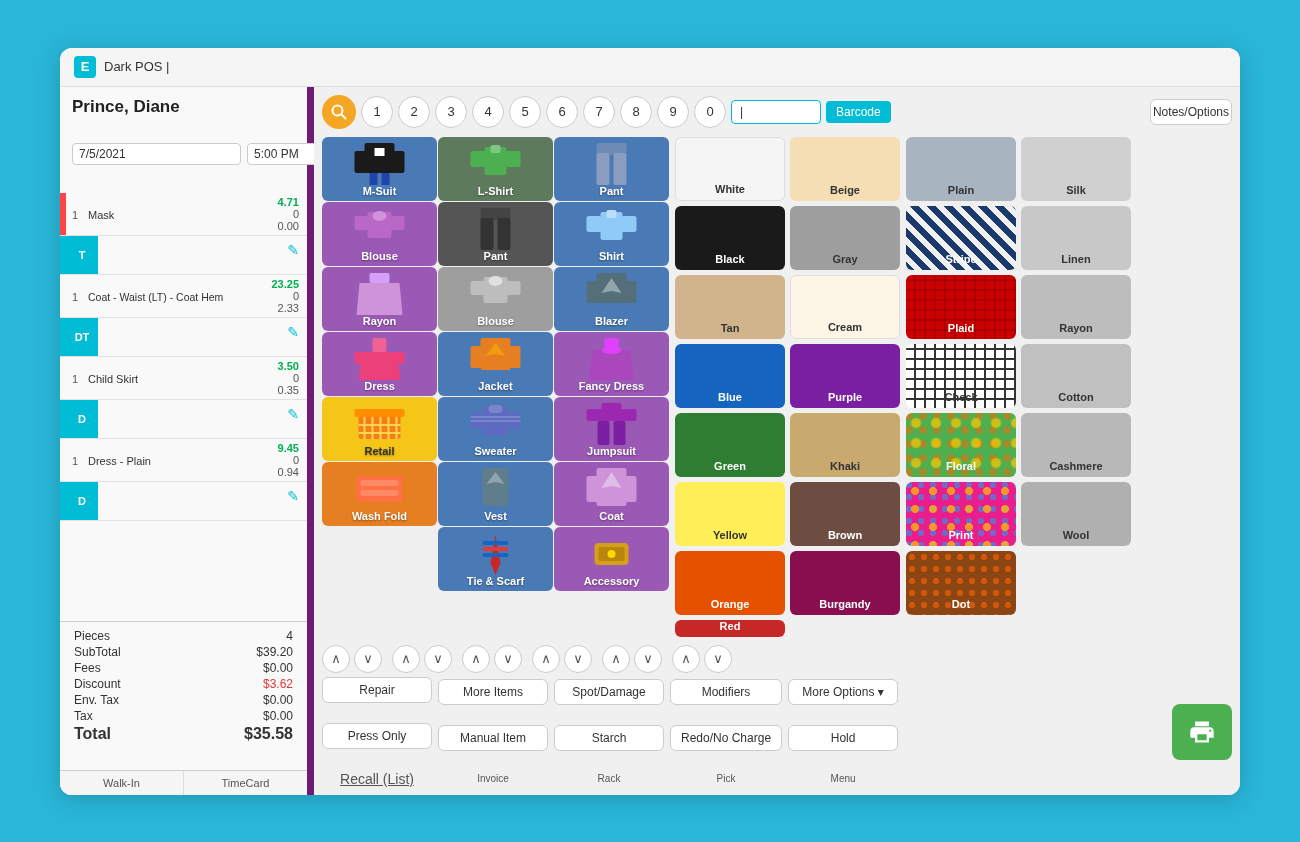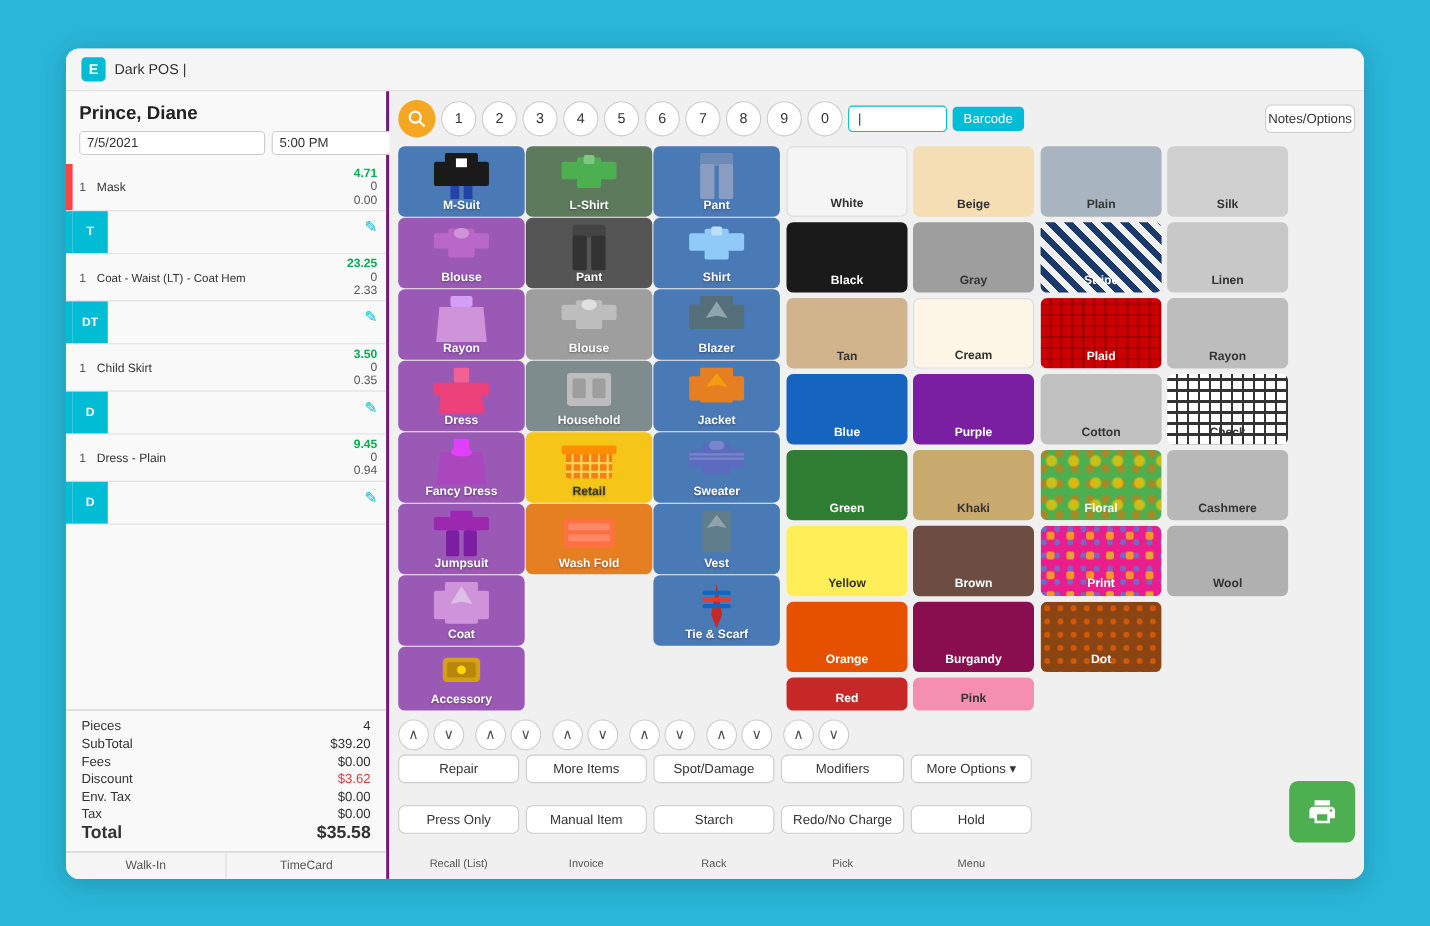--- a/index.html
+++ b/index.html
@@ -39,26 +39,27 @@
       display: flex; align-items: center; justify-content: center;
       margin-right: 8px;
     }
     .title-bar-text { font-size: 13px; color: #333; }
     .main-content {
       display: flex;
       flex: 1;
     }
     
     .left-panel {
-      width: 294px;
+      width: 254px;
       background: #f9f9f9;
-      border-right: 3px solid #701a75;
+      border-right: 7px solid #701a75;
       display: flex;
       flex-direction: column;
       padding: 10px 0 0 0;
+      gap: 20px;
     }
     .customer-name {
       font-size: 17px;
       font-weight: bold;
       color: #222;
       padding: 0 12px 6px 12px;
     }
     .date-time-row {
       display: flex;
       gap: 6px;
@@ -679,30 +680,20 @@
             <div class="item-btn-img">
               <svg viewBox="0 0 50 42" width="55" height="42">
                   <rect x="18" y="0" width="14" height="14" rx="2" fill="#f06292"></rect>
                   <polygon points="8,14 42,14 46,42 4,42" fill="#ec407a"></polygon>
                   <rect x="0" y="14" width="10" height="12" rx="2" fill="#ec407a"></rect>
                   <rect x="40" y="14" width="10" height="12" rx="2" fill="#ec407a"></rect>
                 </svg>
             </div>
             <span class="item-btn-label">Dress</span>
           </button>
-          <button class="item-btn" style="background:#7f8c8d;">
-            <div class="item-btn-img">
-              <svg viewBox="0 0 50 42" width="55" height="42">
-                  <rect x="5" y="5" width="40" height="30" rx="3" fill="#bdbdbd"></rect>
-                  <rect x="10" y="10" width="12" height="18" rx="2" fill="#9e9e9e"></rect>
-                  <rect x="28" y="10" width="12" height="18" rx="2" fill="#9e9e9e"></rect>
-                </svg>
-            </div>
-            <span class="item-btn-label">Household</span>
-          </button>
 
           <button class="item-btn" style="background:#4a7ab5;">
             <div class="item-btn-img">
               <svg viewBox="0 0 50 42" width="55" height="42">
                   <rect x="10" y="0" width="30" height="32" rx="2" fill="#e67e22"></rect>
                   <polygon points="25,5 15,18 25,16 35,18" fill="#f39c12"></polygon>
                   <rect x="0" y="8" width="12" height="22" rx="2" fill="#e67e22"></rect>
                   <rect x="38" y="8" width="12" height="22" rx="2" fill="#e67e22"></rect>
                 </svg>
             </div>
@@ -827,32 +818,31 @@
           <button class="color-btn" style="background:#fdf5e6;border:1px solid #ddd;color:#333;">Cream</button>
           <button class="color-btn" style="background:#1565c0;color:white;">Blue</button>
           <button class="color-btn" style="background:#7b1fa2;color:white;">Purple</button>
           <button class="color-btn" style="background:#2e7d32;color:white;">Green</button>
           <button class="color-btn" style="background:#c8a96e;color:#333;">Khaki</button>
           <button class="color-btn" style="background:#ffee58;color:#333;">Yellow</button>
           <button class="color-btn" style="background:#6d4c41;color:white;">Brown</button>
           <button class="color-btn" style="background:#e65100;color:white;">Orange</button>
           <button class="color-btn" style="background:#880e4f;color:white;">Burgandy</button>
           <button class="color-btn" style="background:#c62828;color:white;">Red</button>
-          <button class="color-btn" style="background:#f48fb1;color:#333;">Pink</button>
         </div>
 
         <div class="fabric-grid">
           <button class="fabric-btn plain-bg" style="background:#a8b4c0;">Plain</button>
           <button class="fabric-btn silk-bg" style="background:#d0d0d0;">Silk</button>
           <button class="fabric-btn stripe-pattern" style="color:white;">Stripe</button>
           <button class="fabric-btn linen-bg" style="background:#c8c8c8;">Linen</button>
           <button class="fabric-btn plaid-pattern" style="color:white;">Plaid</button>
           <button class="fabric-btn rayon-bg" style="background:#bdbdbd;">Rayon</button>
+          <button class="fabric-btn check-pattern" style="color:#333;">Check</button>
           <button class="fabric-btn cotton-bg" style="background:#c0c0c0;">Cotton</button>
-          <button class="fabric-btn check-pattern" style="color:#333;">Check</button>
           <button class="fabric-btn floral-pattern" style="color:white;">Floral</button>
           <button class="fabric-btn cashmere-bg" style="background:#b8b8b8;">Cashmere</button>
           <button class="fabric-btn print-pattern" style="color:white;">Print</button>
           <button class="fabric-btn wool-bg" style="background:#b0b0b0;">Wool</button>
           <button class="fabric-btn dot-pattern" style="color:white;">Dot</button>
         </div>
       </div>
 
       <div class="bottom-controls">
 
@@ -880,21 +870,21 @@
           <div class="arrow-group">
             <button class="arrow-btn">∧</button>
             <button class="arrow-btn">∨</button>
           </div>
         </div>
 
         <div class="bottom-action-row">
           <div class="action-group">
             <button class="action-btn">Repair</button>
             <button class="action-btn">Press Only</button>
-            <div style="text-align:center;font-size:10px;color:#555;margin-top:2px;">Recall (List)</div>
+            <div style="text-align:center;font-size:14px;color:#555;margin-top:2px;text-decoration:underline;">Recall (List)</div>
           </div>
           <div class="action-group">
             <button class="action-btn">More Items</button>
             <button class="action-btn">Manual Item</button>
             <div style="text-align:center;font-size:10px;color:#555;margin-top:2px;">Invoice</div>
           </div>
           <div class="action-group">
             <button class="action-btn">Spot/Damage</button>
             <button class="action-btn">Starch</button>
             <div style="text-align:center;font-size:10px;color:#555;margin-top:2px;">Rack</div>

